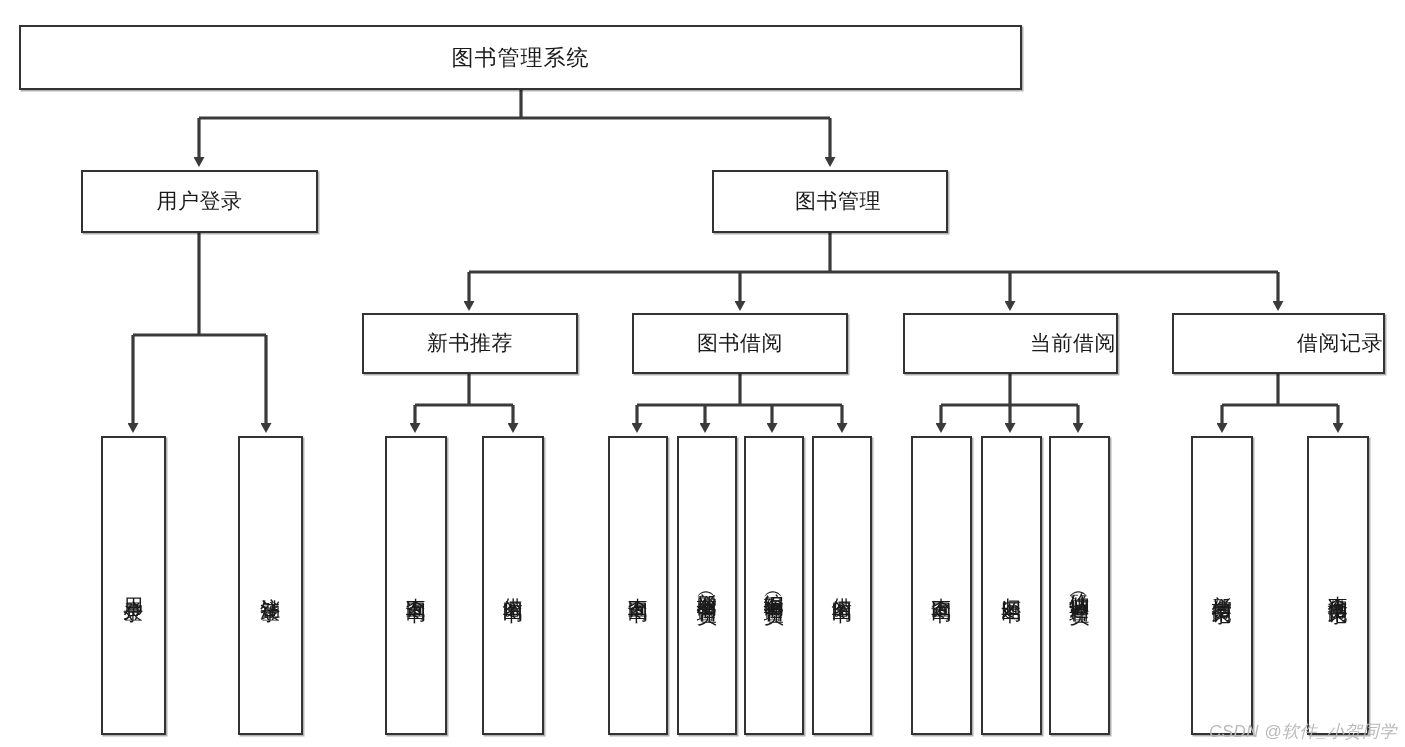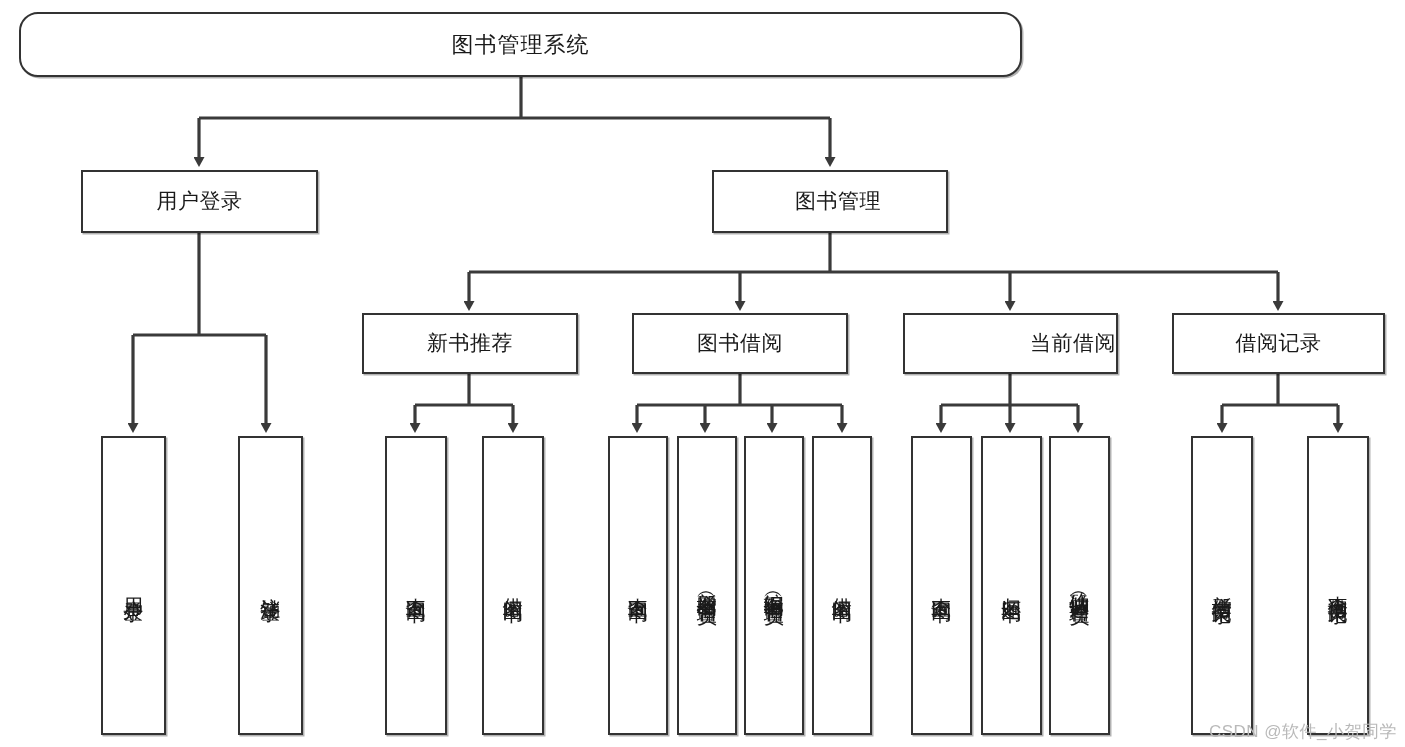--- a/index.html
+++ b/index.html
@@ -68,20 +68,21 @@
   .watermark {
     position: absolute;
     right: 8px;
     bottom: 4px;
     font-size: 17px;
     color: #b9b9b9;
     letter-spacing: 0.5px;
     z-index: 5;
     white-space: nowrap;
     user-select: none;
+    font-style: italic;
   }
 </style>
 </head>
 <body>
 
 <div id="diagram">
 
   <svg id="connectors" viewBox="0 0 1405 747" xmlns="http://www.w3.org/2000/svg">
     <defs>
       <marker id="arrow" markerWidth="10" markerHeight="11" refX="1" refY="5.5" orient="auto" markerUnits="userSpaceOnUse">
@@ -125,21 +126,21 @@
       <path d="M1010,405 L1010,424" marker-end="url(#arrow)"></path>
       <path d="M1078,405 L1078,424" marker-end="url(#arrow)"></path>
 
       <path d="M1278,374 L1278,405"></path>
       <path d="M1222,405 L1338,405"></path>
       <path d="M1222,405 L1222,424" marker-end="url(#arrow)"></path>
       <path d="M1338,405 L1338,424" marker-end="url(#arrow)"></path>
     </g>
   </svg>
 
-  <div class="node horizontal root" style="left:19px; top:12px; width:1003px; height:65px;border-radius:19px;">
+  <div class="node horizontal root" style="left:19px; top:25px; width:1003px; height:65px;">
     <span class="node-label">图书管理系统</span>
   </div>
 
   <div class="node horizontal" style="left:81px; top:170px; width:237px; height:63px;">
     <span class="node-label">用户登录</span>
   </div>
 
   <div class="node horizontal" style="left:712px; top:170px; width:236px; height:63px;padding-left:16px;">
     <span class="node-label">图书管理</span>
   </div>
@@ -149,21 +150,21 @@
   </div>
 
   <div class="node horizontal" style="left:632px; top:313px; width:216px; height:61px;">
     <span class="node-label">图书借阅</span>
   </div>
 
   <div class="node horizontal" style="left:903px; top:313px; width:215px; height:61px;justify-content:flex-end;">
     <span class="node-label">当前借阅</span>
   </div>
 
-  <div class="node horizontal" style="left:1172px; top:313px; width:213px; height:61px;">
+  <div class="node horizontal" style="left:1172px; top:313px; width:213px; height:61px;justify-content:flex-end;">
     <span class="node-label">借阅记录</span>
   </div>
 
   <div class="node vertical" style="left:101px; top:436px; width:65px; height:299px;">
     <span class="node-label">用户登录</span>
   </div>
 
   <div class="node vertical" style="left:238px; top:436px; width:65px; height:299px;">
     <span class="node-label">注销登录</span>
   </div>

